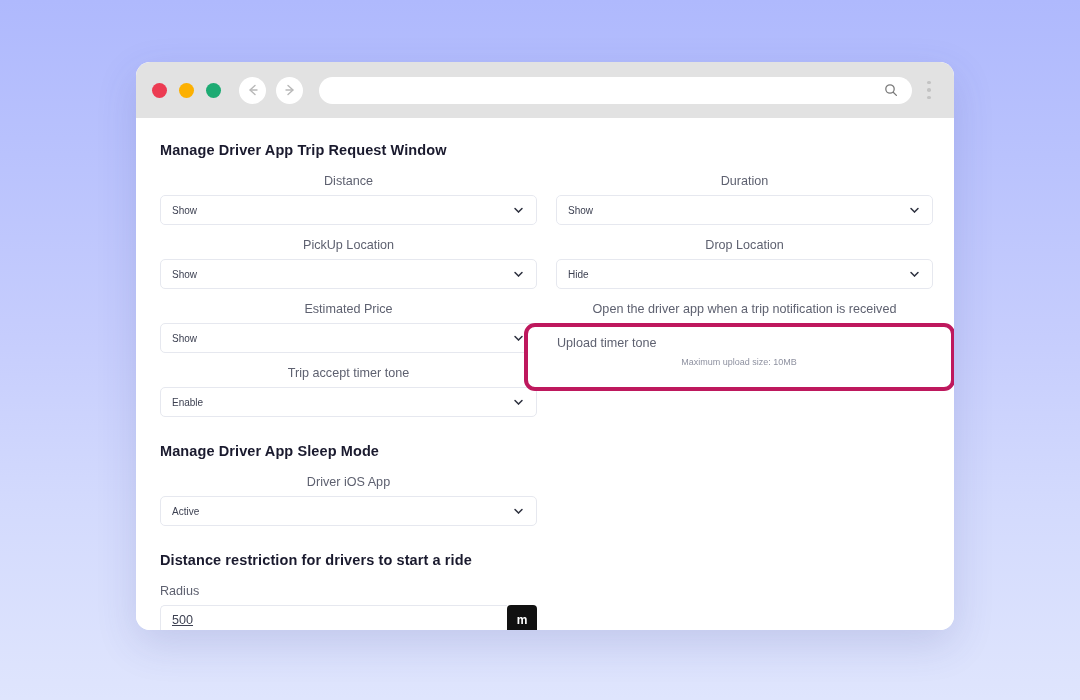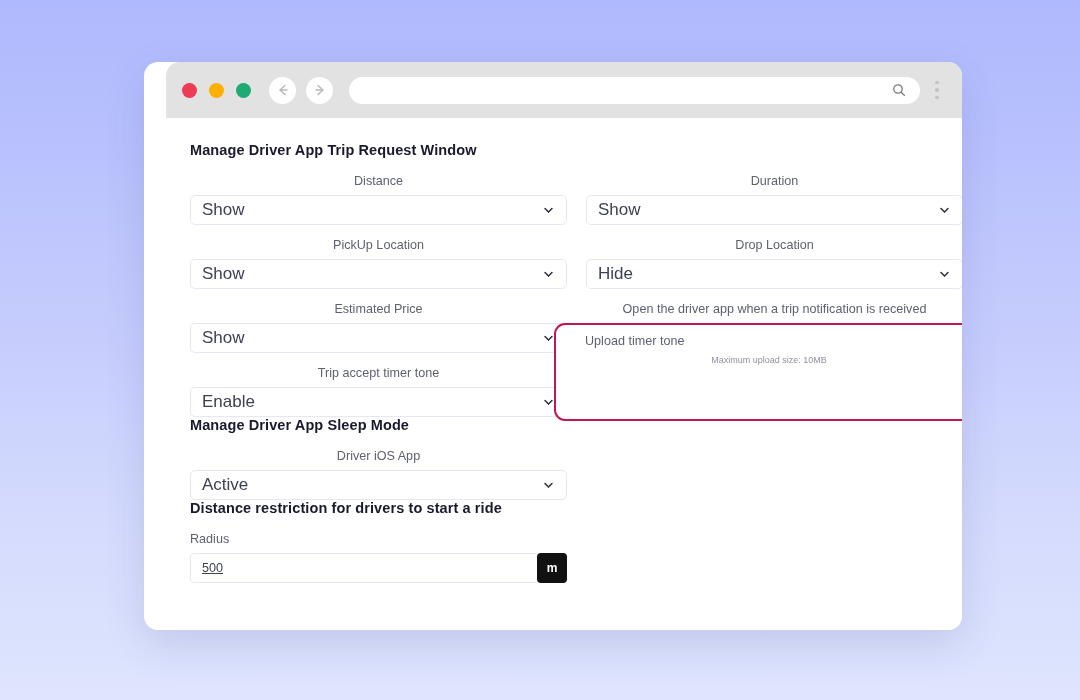--- a/index.html
+++ b/index.html
@@ -13,29 +13,28 @@
         #afb9fd 0%,
         #b9c2fd 22%,
         #c6cdfd 48%,
         #d3dafd 72%,
         #dfe5fd 100%);
   }
 
   
   .browser-window {
     position: absolute;
-    left: 144px;
+    left: 136px;
     top: 62px;
     width: 818px;
     height: 568px;
     border-radius: 14px;
     background: #ffffff;
     overflow: hidden;
     box-shadow: 0 14px 40px rgba(60, 70, 140, 0.16);
-    padding-left: 22px;
   }
 
   .browser-chrome {
     height: 56px;
     background: #e2e2e2;
     display: flex;
     align-items: center;
     padding: 0 12px 0 16px;
     border-radius: 14px 14px 0 0;
   }
@@ -89,21 +88,21 @@
     padding: 24px 27px 0 24px;
   }
 
   .section-title {
     font-size: 14.5px;
     font-weight: bold;
     color: #1a1a2e;
     letter-spacing: 0.1px;
     margin-bottom: 16px;
   }
-  .section-title.spaced { }
+  .section-title.spaced { margin-top: 26px; }
 
   .grid {
     display: grid;
     grid-template-columns: 377px 377px;
     column-gap: 19px;
     row-gap: 13px;
     text-align: center;
   }
 
   .field { display: block; }
@@ -118,21 +117,21 @@
 
   .select-box {
     position: relative;
     height: 30px;
     border: 1px solid #e6e8ef;
     border-radius: 5px;
     background: #ffffff;
     display: flex;
     align-items: center;
     padding: 0 30px 0 11px;
-    font-size: 17px;
+    font-size: 10px;
     color: #3d4152;
   }
   .select-box .chev {
     position: absolute;
     right: 11px;
     top: 50%;
     transform: translateY(-50%);
     display: flex;
   }
 
@@ -166,22 +165,22 @@
     justify-content: center;
     border-radius: 4px;
   }
 
   
   .highlight-panel {
     position: absolute;
     left: 388px;
     top: 205px;
     width: 431px;
-    height: 98px;
-    border: 2px solid #be185d;
+    height: 68px;
+    border: 4px solid #be185d;
     border-radius: 11px;
     background: #ffffff;
     padding: 9px 30px 0 29px;
   }
   .upload-label {
     font-size: 12.6px;
     color: #5e6170;
     margin-bottom: 7px;
   }
   .choose-file-btn {

